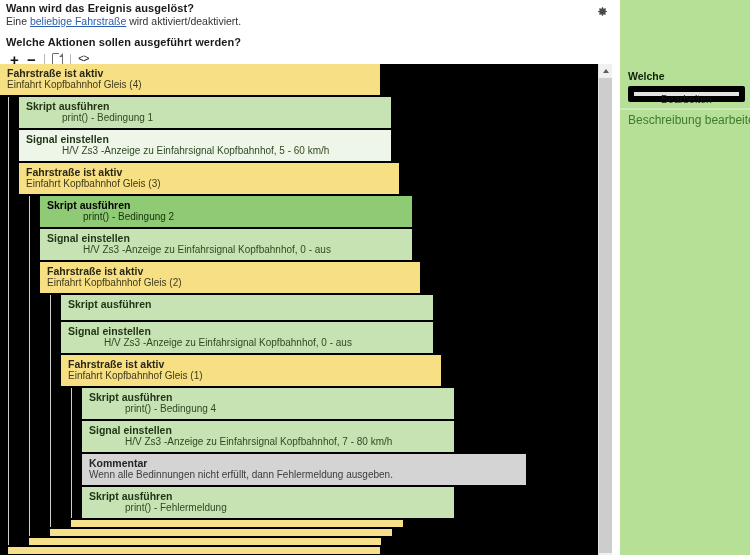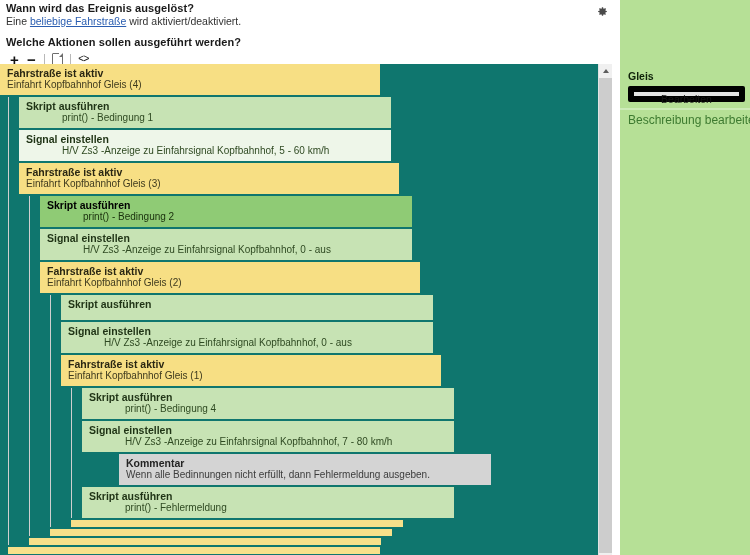--- a/index.html
+++ b/index.html
@@ -127,21 +127,21 @@
     width: 13px; height: 13px;
   }
 
   
   .tree-viewport {
     position: absolute;
     left: 0; top: 64px;
     width: 598px;
     height: 491px;
     overflow: hidden;
-    background: #0f766e;
+    background: #000000;
   }
   .tree-inner {
     position: relative;
     width: 598px;
   }
 
   .node { position: relative; }
 
   
   .children {
@@ -202,22 +202,21 @@
   
   .row.act.selected {
     background: #8fcb75;
   }
   .row.act.selected .rt { color: #000000; font-weight: bold; }
   .row.act.selected .rd { color: #19300c; }
 
   
   .row.cmt {
     background: #d4d4d4;
-    width: 372px;
-    margin-left: 37px;
+    width: 444px;
   }
   .row.cmt .rt { color: #242424; }
   .row.cmt .rd { color: #3c3c3c; }
 
   
   .close-bar {
     height: 7px;
     background: #f7e08a;
     margin: 1px 0 2px 0;
     border-radius: 0;
@@ -451,20 +450,20 @@
       </div>
       <div class="sb-thumb"></div>
     </div>
 
   </div>
 
   <div class="sep-strip"></div>
 
   <div class="right-panel">
     <div class="rp-section">
-      <span class="rp-label">Gleis</span>
+      <span class="rp-label">Welche</span>
       <span class="rp-btn">Bearbeiten</span>
     </div>
     <div class="rp-divider"></div>
     <a class="rp-link" href="#">Beschreibung bearbeiten</a>
   </div>
 
 </div>
 
 </body></html>

